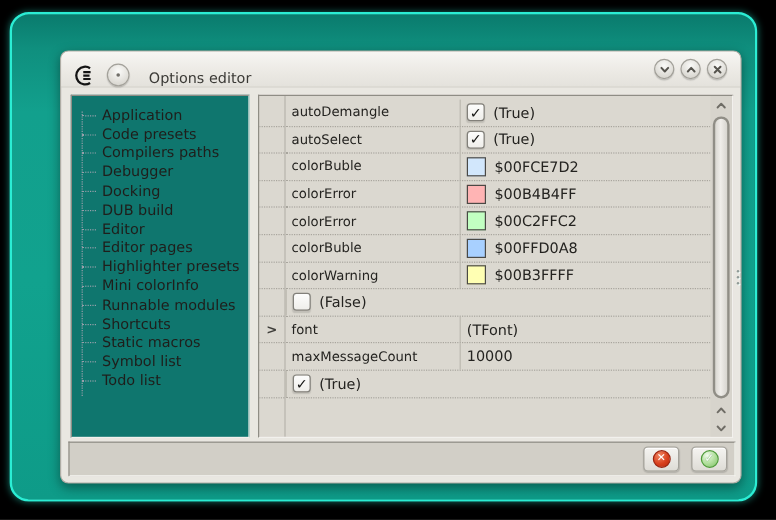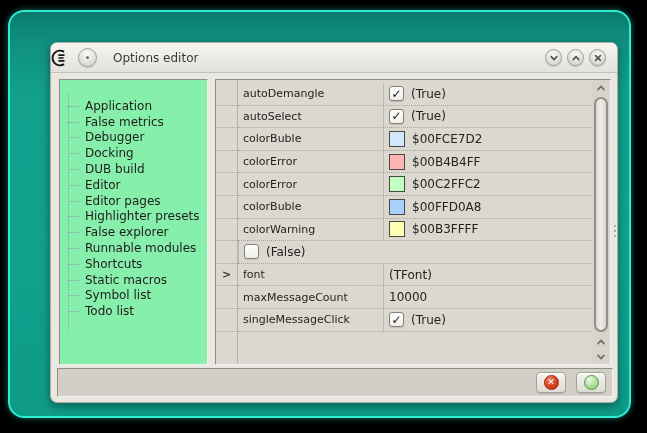--- a/index.html
+++ b/index.html
@@ -10,38 +10,38 @@
   
   .plate{position:absolute;left:8px;top:10px;width:623px;height:408px;border-radius:16px;
     border:2px solid #2BEDD4;
     background:linear-gradient(180deg,#0a7b6d 0%,#0f8f7e 7%,#12a08d 20%,#11a28e 55%,#0e9b88 100%);
     box-shadow:0 0 6px rgba(43,237,212,.45);}
 
   
   .window{position:absolute;left:40px;top:30px;width:568px;height:361px;border-radius:7px;
     background:#e9e7e1;border:1px solid #aeaca4;box-shadow:0 3px 10px rgba(0,0,0,.4);}
 
-  .titlebar{position:relative;height:30px;border-radius:6px 6px 0 0;display:flex;align-items:center;
-    background:linear-gradient(180deg,#f7f6f3,#eceae5 55%,#e4e2dc);
+  .titlebar{position:relative;height:30px;border-radius:6px 6px 0 0;display:flex;align-items:flex-end;
+    padding-left:11px;background:linear-gradient(180deg,#f7f6f3,#eceae5 55%,#e4e2dc);
     border-bottom:1px solid #c2c0b9;}
   .logo{width:18px;height:18px;margin-right:9px;display:flex;align-items:center;justify-content:center;}
   .dot-btn{width:19px;height:19px;border-radius:50%;margin-right:16px;
     background:radial-gradient(circle at 50% 32%,#fbfbf9,#dedcd6 68%,#cfcdc7);
     border:1px solid #a3a19a;box-shadow:0 1px 1px rgba(0,0,0,.18);display:flex;align-items:center;justify-content:center;}
   .dot-btn i{width:3px;height:3px;border-radius:50%;background:#716f69;}
   .title{font-size:12px;color:#3b3a36;}
   .tb-buttons{position:absolute;right:11px;top:6px;display:flex;gap:5px;}
   .tb-btn{width:17px;height:17px;border-radius:50%;
     background:radial-gradient(circle at 50% 32%,#fafaf8,#dcdad4 70%,#cfcdc7);
     border:1px solid #a19f98;box-shadow:0 1px 1px rgba(0,0,0,.18);
     display:flex;align-items:center;justify-content:center;}
 
   
-  .tree{position:absolute;left:8px;top:36px;width:149px;height:286px;background:#86efac;
-    border:1px solid;border-color:#8f8d85 #f2f1ed #f2f1ed #8f8d85;padding-top:18px;overflow:hidden;}
+  .tree{position:absolute;left:8px;top:36px;width:149px;height:286px;background:#0f766e;
+    border:1px solid;border-color:#8f8d85 #f2f1ed #f2f1ed #8f8d85;padding-top:8px;overflow:hidden;}
   .trunk{position:absolute;left:8px;top:13px;height:237px;border-left:1px dotted #96a0aa;}
   .tree-item{position:relative;height:15.8px;display:flex;align-items:center;padding-left:22px;
     font-size:12px;color:#1f1e1b;white-space:nowrap;}
   .tree-item::before{content:"";position:absolute;left:8px;top:50%;width:12px;border-top:1px dotted #96a0aa;}
   .tree-item .lbl{padding:0 3px;border-radius:3px;line-height:14px;}
   .tree-item.selected .lbl{background:#86AEBC;box-shadow:0 0 0 1px #6e9aa9;color:#20333a;}
 
   
   .grid{position:absolute;left:164px;top:36px;width:396px;height:286px;background:#dbd8d0;
     border:1px solid;border-color:#8f8d85 #f2f1ed #f2f1ed #8f8d85;display:flex;overflow:hidden;}
@@ -119,42 +119,45 @@
           </div>
       </div>
 
       <div class="tree">
         <div class="trunk"></div>
         <div>
             <div class="tree-item">
     <span class="lbl">Application</span>
   </div>
             <div class="tree-item">
-    <span class="lbl">False metrics</span>
+    <span class="lbl">Code presets</span>
+  </div>
+            <div class="tree-item">
+    <span class="lbl">Compilers paths</span>
   </div>
             <div class="tree-item">
     <span class="lbl">Debugger</span>
   </div>
             <div class="tree-item">
     <span class="lbl">Docking</span>
   </div>
             <div class="tree-item">
     <span class="lbl">DUB build</span>
   </div>
             <div class="tree-item">
     <span class="lbl">Editor</span>
   </div>
             <div class="tree-item">
     <span class="lbl">Editor pages</span>
   </div>
             <div class="tree-item">
     <span class="lbl">Highlighter presets</span>
   </div>
             <div class="tree-item">
-    <span class="lbl">False explorer</span>
+    <span class="lbl">Mini colorInfo</span>
   </div>
             <div class="tree-item">
     <span class="lbl">Runnable modules</span>
   </div>
             <div class="tree-item">
     <span class="lbl">Shortcuts</span>
   </div>
             <div class="tree-item">
     <span class="lbl">Static macros</span>
   </div>
@@ -243,21 +246,20 @@
                 <span>(TFont)</span>
               </div>
   </div>
             <div class="grid-row">
     <div class="cell-name">maxMessageCount</div>
     <div class="cell-value">
                 <span>10000</span>
               </div>
   </div>
             <div class="grid-row">
-    <div class="cell-name">singleMessageClick</div>
     <div class="cell-value">
                 <span class="checkbox">✓</span>
                 <span>(True)</span>
               </div>
   </div>
           </div>
         <div class="vscroll">
           <div class="sc-btn">
             <svg width="10" height="8" viewBox="0 0 10 8">
                 <polyline points="2,5.6 5,2.4 8,5.6" fill="none" stroke="#6f6d66" stroke-width="1.6" stroke-linecap="round" stroke-linejoin="round"></polyline>

